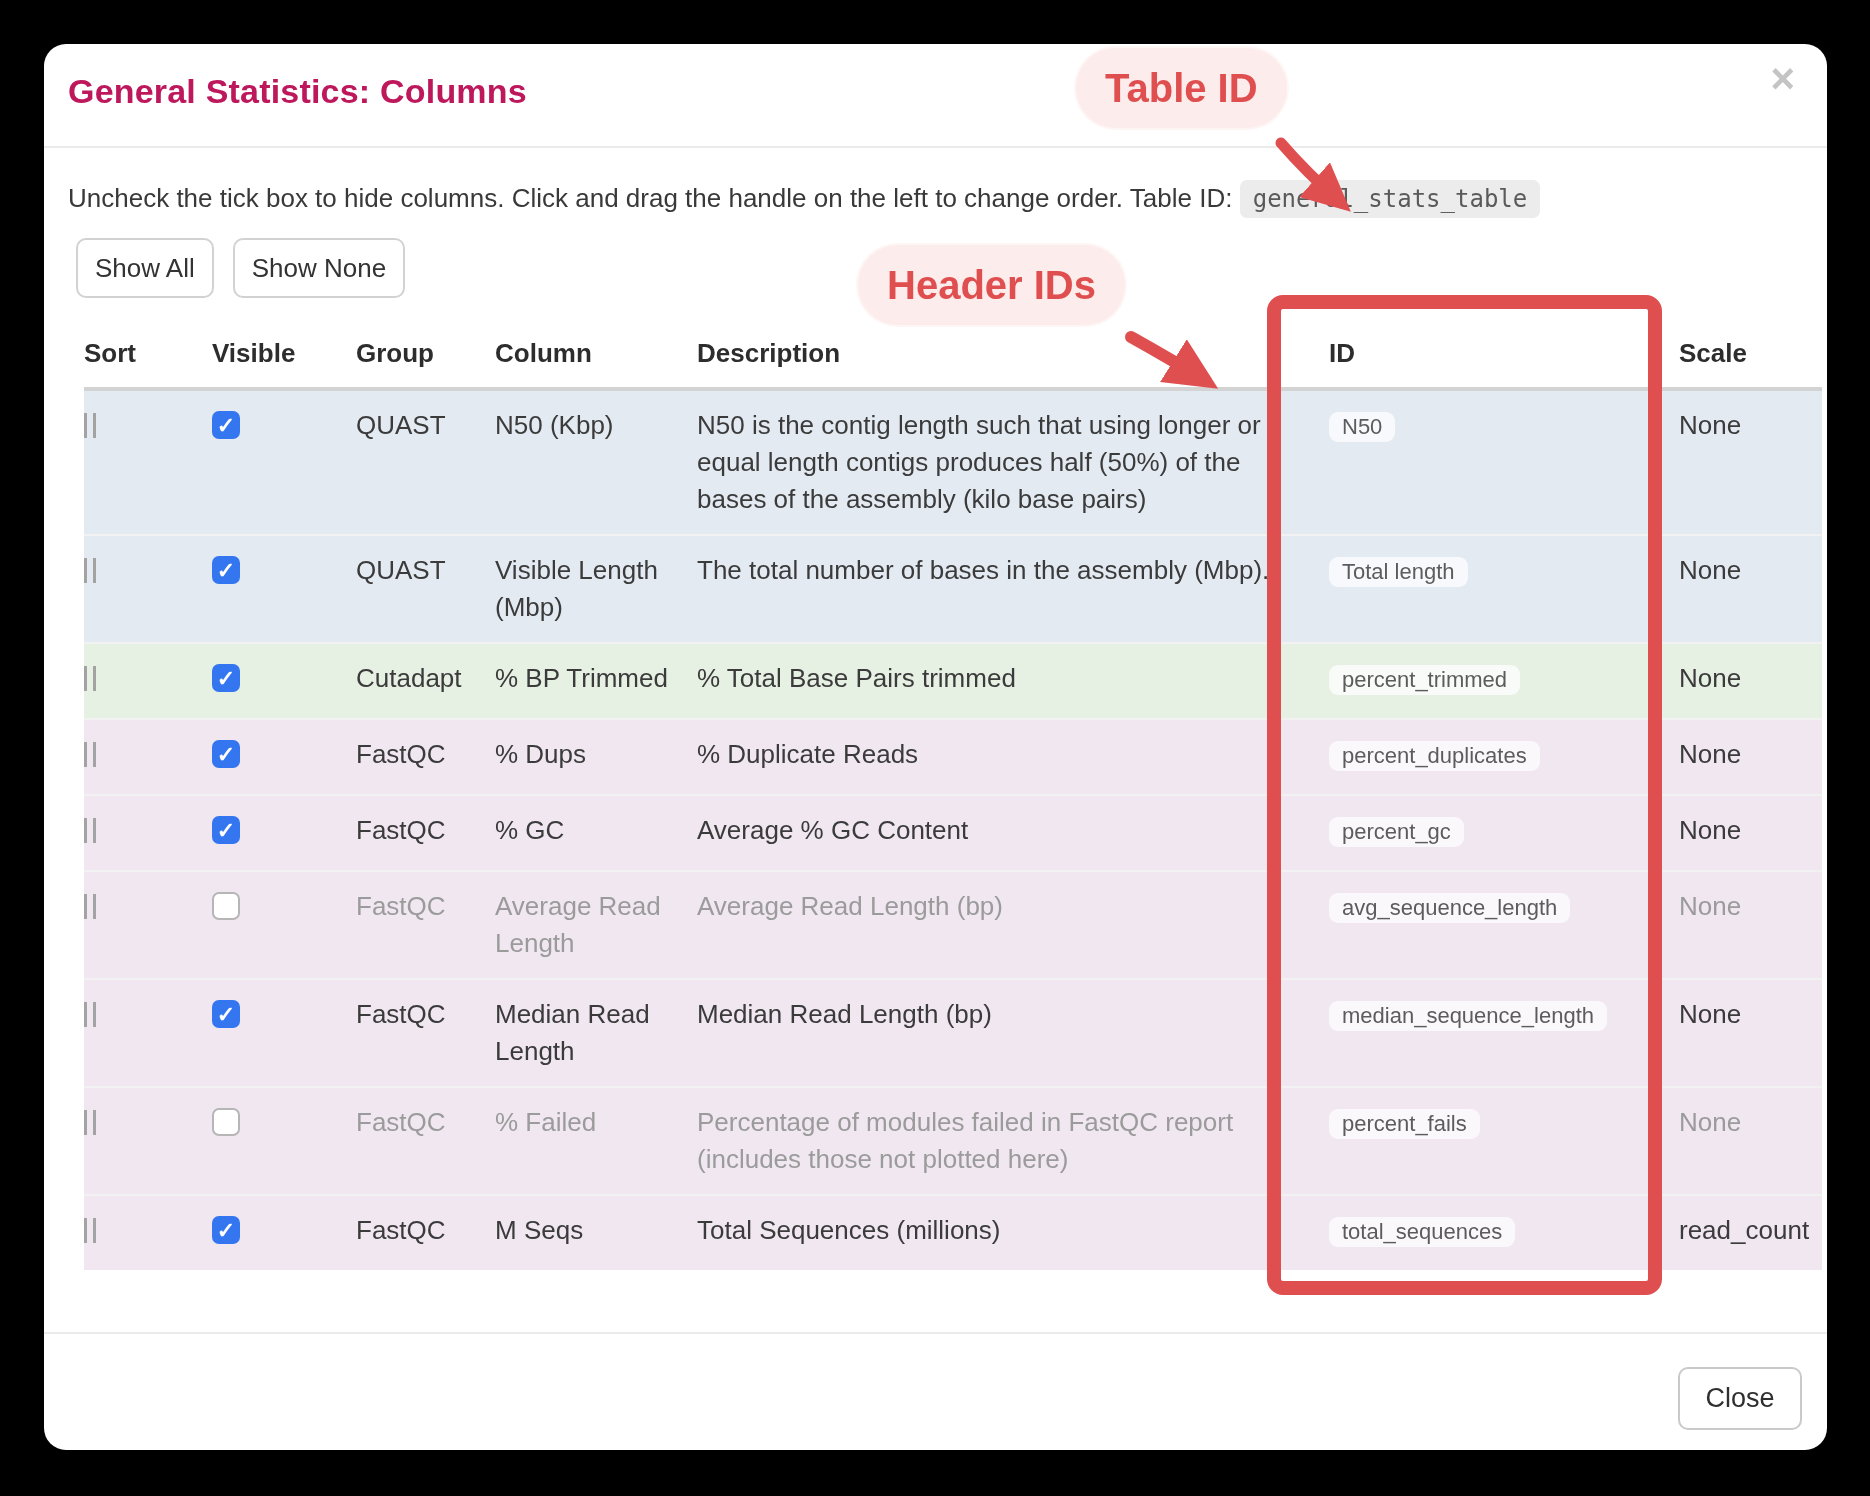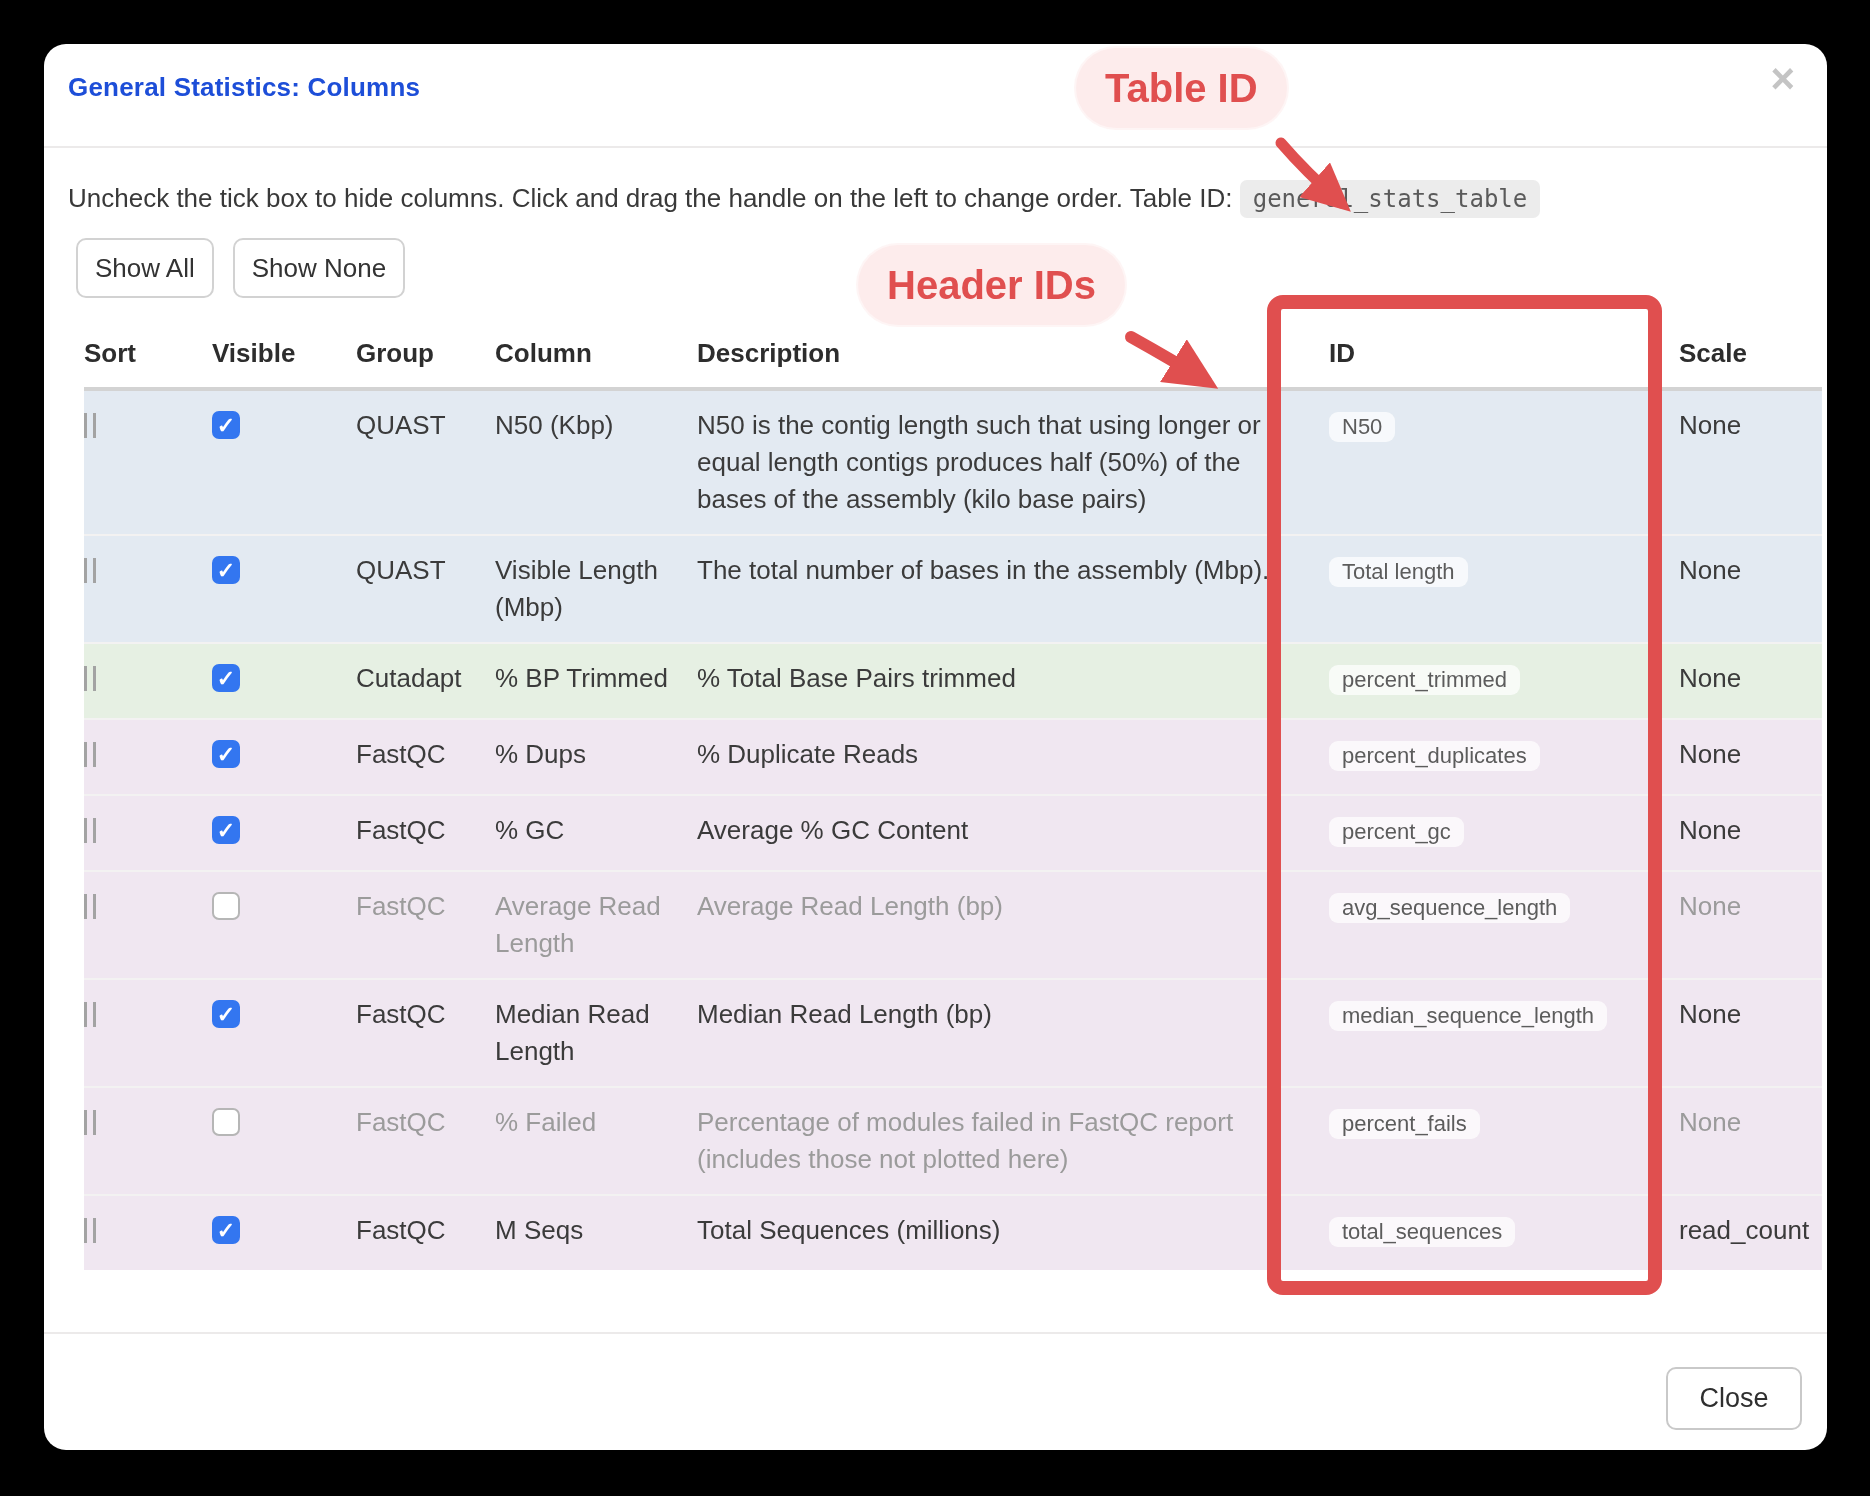--- a/index.html
+++ b/index.html
@@ -8,21 +8,21 @@
   .stage { position:relative; width:1870px; height:1496px; background:#000; overflow:hidden; }
 
   .modal {
     position:absolute; left:44px; top:44px; width:1783px; height:1406px;
     background:#fff; border-radius:22px;
   }
 
   
   .modal-title {
     position:absolute; left:24px; top:28px;
-    font-size:26px; font-weight:700; color:#1d4ed8; letter-spacing:0.2px;
+    font-size:34px; font-weight:700; color:#be185d; letter-spacing:0.2px;
   }
   .close-x {
     position:absolute; right:32px; top:14px;
     font-size:42px; font-weight:700; color:#c4c4c4; cursor:pointer; line-height:1;
   }
   .header-divider {
     position:absolute; left:0; top:102px; width:100%; height:0;
     border-top:2px solid #eceaea;
   }
 
@@ -104,21 +104,21 @@
     background:rgba(255,255,255,0.72); padding:2px 13px; border-radius:9px;
     white-space:nowrap;
   }
 
   
   .footer-divider {
     position:absolute; left:0; top:1288px; width:100%; height:0;
     border-top:2px solid #eceaea;
   }
   .close-btn {
-    position:absolute; right:25px; top:1323px; width:136px; height:63px;
+    position:absolute; right:25px; top:1323px; width:124px; height:63px;
     background:#fff; border:2px solid #c9c9c9; border-radius:10px;
     font-family:"Liberation Sans", sans-serif;
     font-size:27px; color:#2f2f2f; cursor:pointer;
   }
 
   
   .red-rect {
     position:absolute; left:1223px; top:251px; width:395px; height:1000px;
     border:14px solid var(--anno-red); border-radius:16px;
     pointer-events:none; z-index:5;

